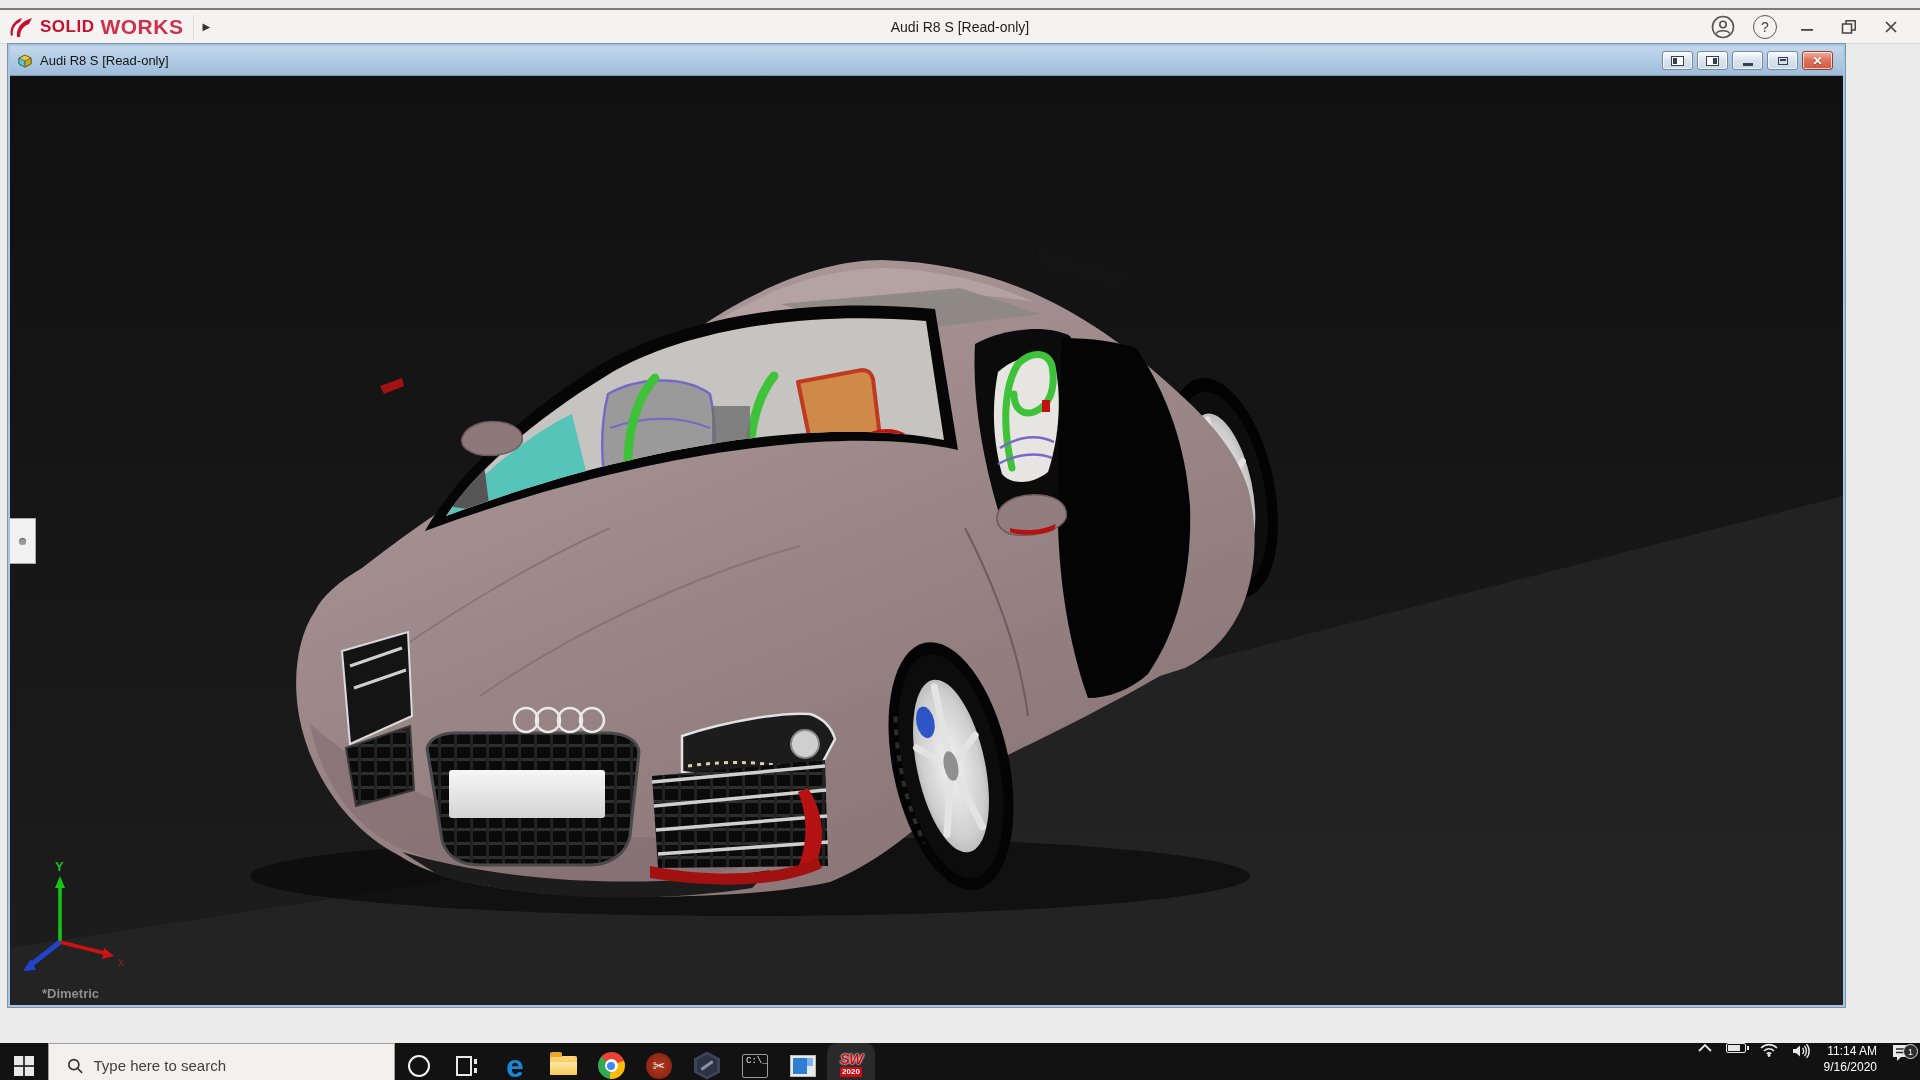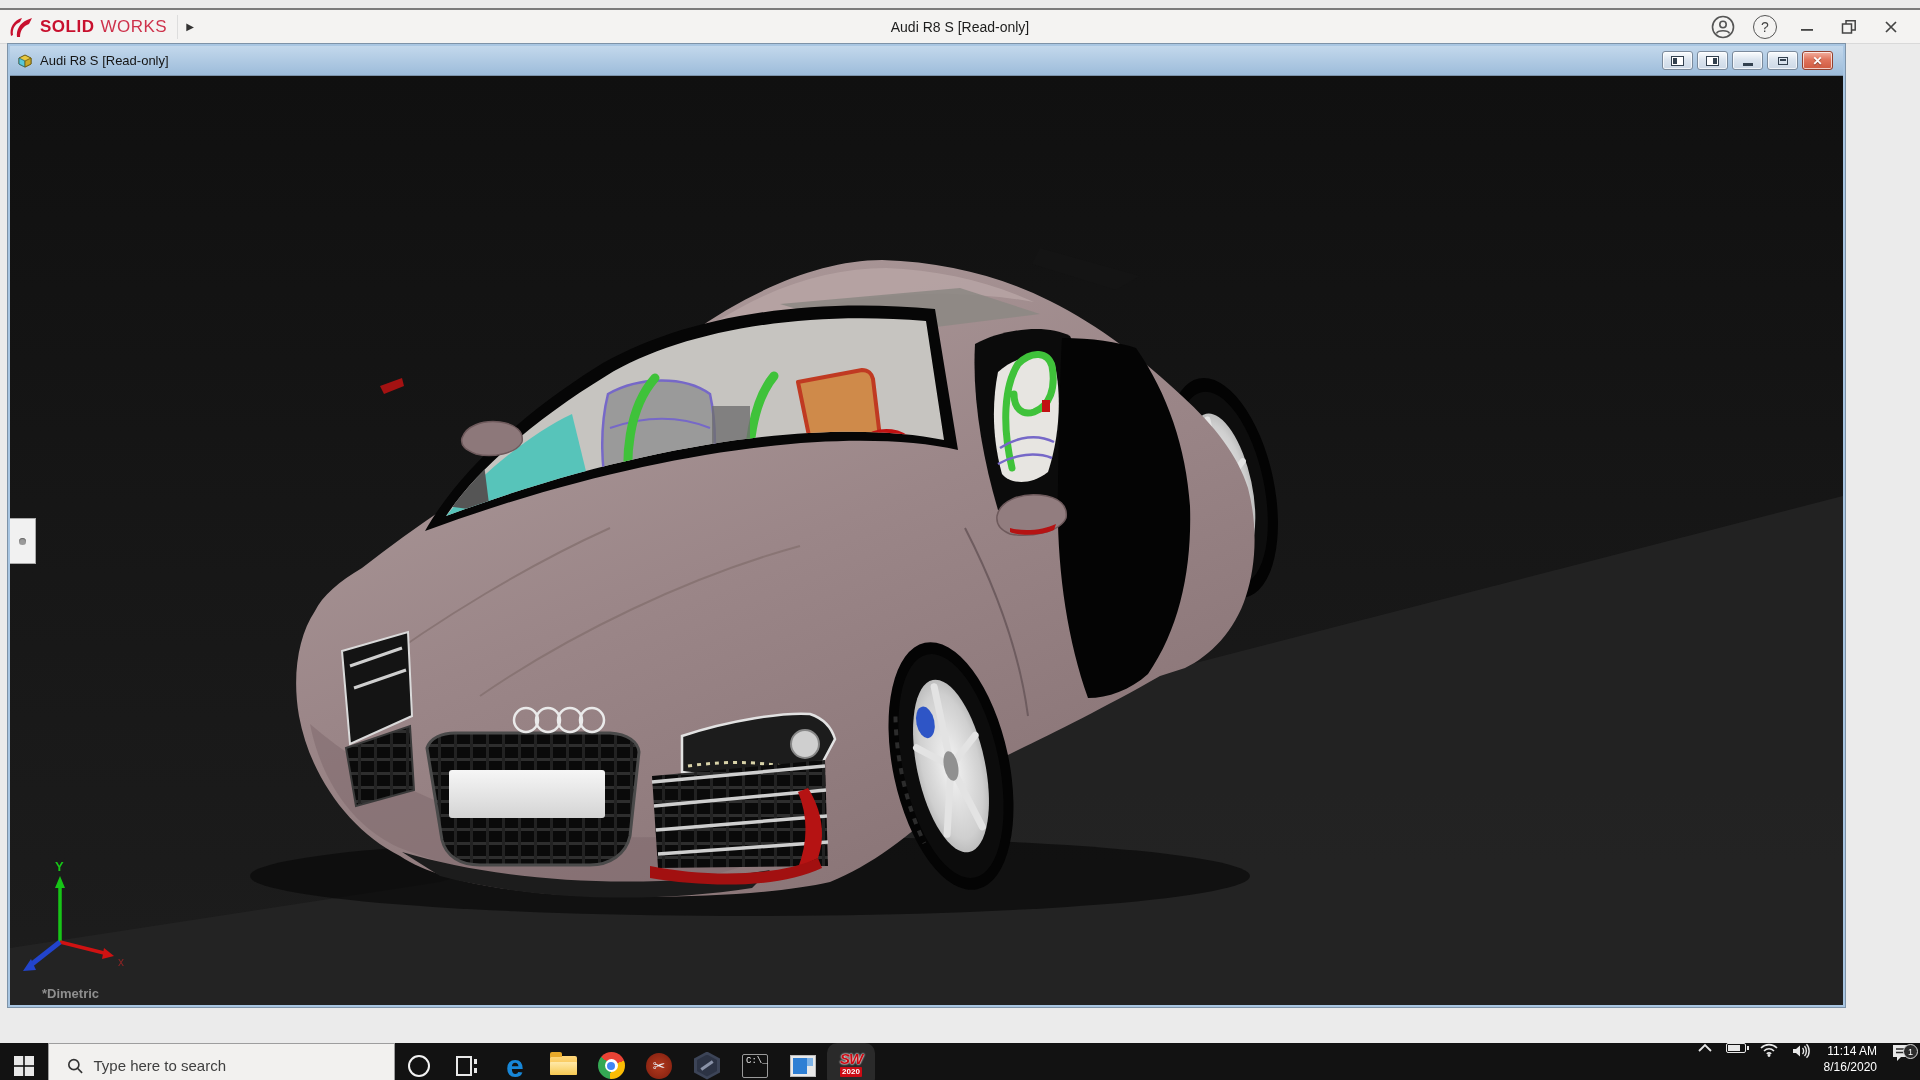--- a/index.html
+++ b/index.html
@@ -6,21 +6,21 @@
   html,body { width:1920px; height:1080px; overflow:hidden;
     font-family:"Liberation Sans", sans-serif; background:#ebebeb; }
   .screen { position:relative; width:1920px; height:1080px; background:#ebebeb;margin-top:8px; }
 
   
   .app-titlebar { position:absolute; top:0; left:0; width:1920px; height:36px;
     background:var(--titlebarBg); border-top:2px solid #7b7b7b; border-bottom:1px solid #d9d9d9;
     display:flex; align-items:center; }
   .brand { display:flex; align-items:center; gap:6px; padding:0 10px 0 8px; height:100%; }
   .brand-bold { color:var(--accentRed); font-weight:bold; font-size:17px; letter-spacing:.5px; }
-  .brand-light { color:var(--accentRed); font-weight:normal; font-size:17px; letter-spacing:.5px; opacity:.85; }
+  .brand-light { color:var(--accentRed); font-weight:bold; font-size:21px; letter-spacing:.5px; opacity:.85; }
   .menu-expand { background:none; border:none; color:#333; font-size:10px; cursor:pointer;
     padding:4px 8px; border-left:1px solid #ddd; height:24px; }
   .app-title { position:absolute; left:0; right:0; text-align:center; font-size:14px; color:#1d1d1d; pointer-events:none; }
   .app-controls { margin-left:auto; display:flex; align-items:center; gap:4px; padding-right:10px; z-index:2; }
   .app-controls button { background:none; border:none; width:38px; height:30px; cursor:pointer;
     display:flex; align-items:center; justify-content:center; color:#444; }
   .ccirc { width:24px; height:24px; border:1.5px solid #555; border-radius:50%;
     display:flex; align-items:center; justify-content:center; font-size:14px; color:#444; }
 
   
@@ -451,21 +451,21 @@
         </svg>
       </button>
       <button>
         <svg width="18" height="16" viewBox="0 0 18 16">
           <path d="M1,6 L4,6 L8,2.5 L8,13.5 L4,10 L1,10 Z" fill="#e8e8e8"></path>
           <path d="M10.5,5 C12,6.5 12,9.5 10.5,11 M12.5,3 C15,5.5 15,10.5 12.5,13 M14.5,1.2 C18,4.5 18,11.5 14.5,14.8" fill="none" stroke="#e8e8e8" stroke-width="1.4"></path>
         </svg>
       </button>
       <button class="clock">
         <span>11:14 AM</span>
-        <span>8/16/2020</span>
+        <span>9/16/2020</span>
       </button>
       <button class="action-center">
         <svg width="22" height="20" viewBox="0 0 22 20">
           <path d="M2,2 L20,2 L20,14 L10,14 L6,18 L6,14 L2,14 Z" fill="#e8e8e8"></path>
           <path d="M5,6 L17,6 M5,9.5 L13,9.5" stroke="#2b2b2b" stroke-width="1.6"></path>
         </svg>
         <span class="badge">1</span>
       </button>
     </div>
   </footer>

